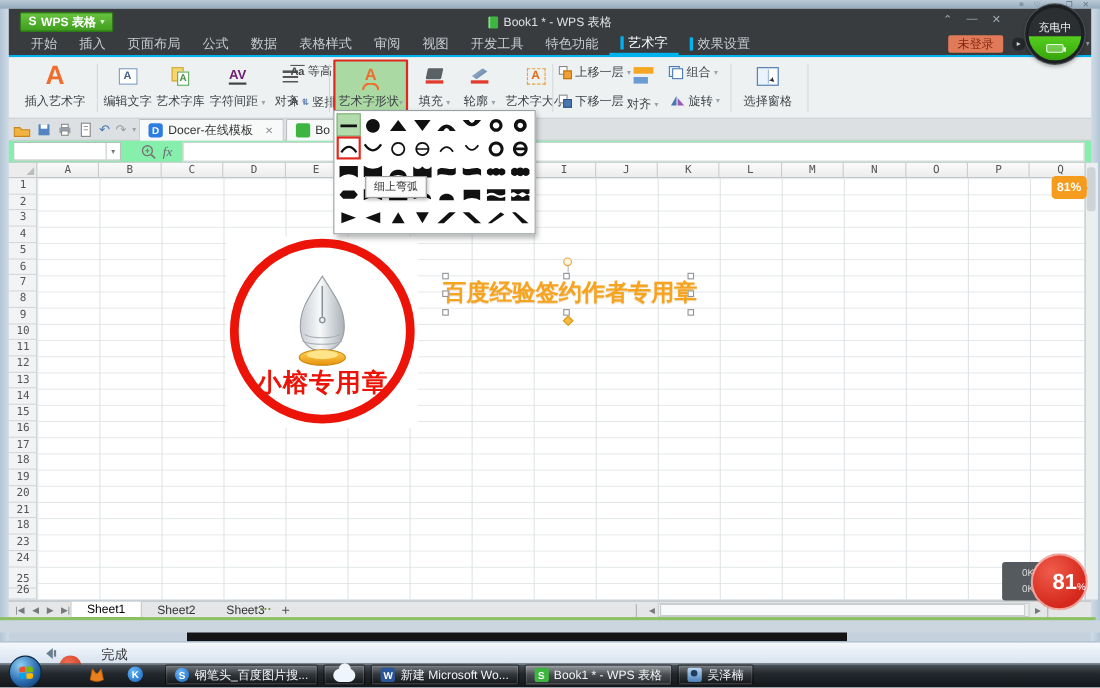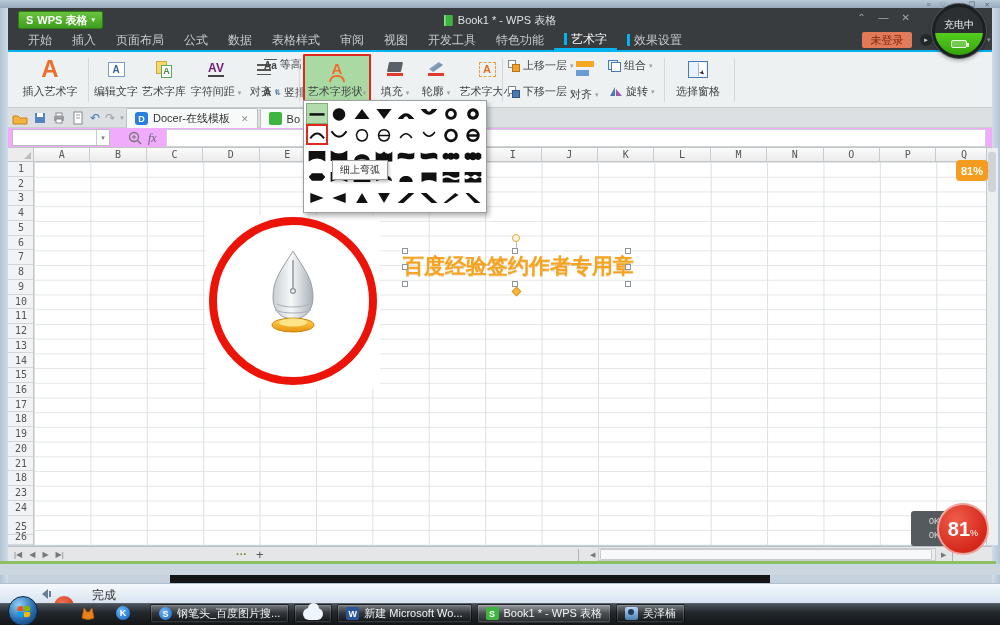--- a/index.html
+++ b/index.html
@@ -97,21 +97,21 @@
   #document-tabs{position:absolute;left:118px;top:0;display:flex;height:20px}
   .dtab{display:flex;align-items:center;gap:5px;padding:0 8px;background:#f8fafa;border:1px solid #bcc0c2;
     border-bottom:none;border-radius:2px 2px 0 0;font-size:11px;color:#333;margin-right:2px;white-space:nowrap}
   .dticon{width:13px;height:13px;display:flex;align-items:center;justify-content:center;
     font-size:9px;font-weight:bold;color:#fff;border-radius:3px}
   .docer-icon{background:#2a7de1}
   .wps-sheet-icon{background:#3db540;border-radius:2px}
   .dtclose{color:#8a8f93;font-size:9px;margin-left:6px}
 
   
-  #formula{left:8px;top:128px;width:984px;height:20px;background:#f0abfc;border-bottom:1px solid #c0c5c7}
+  #formula{left:8px;top:128px;width:984px;height:20px;background:#86efac;border-bottom:1px solid #c0c5c7}
   #namebox{position:absolute;left:4px;top:1px;width:98px;height:17px;background:#fff;border:1px solid #b9bfc1;display:flex}
   #namebox .val{flex:1;font-size:10px;padding:2px 4px;color:#333}
   #namebox .crt{width:13px;border-left:1px solid #c5cacc;display:flex;align-items:center;justify-content:center;color:#777}
   #fx-label{position:absolute;left:140px;top:3px;font-family:"Liberation Serif",serif;font-style:italic;font-size:12px;color:#667}
   #formula-input{position:absolute;left:158px;top:1px;width:820px;height:18px;background:#fff;border:1px solid #cdd2d4}
   #zoom-ico{position:absolute;left:120px;top:3px}
 
   
   #selectall{left:8px;top:148px;width:26px;height:14px;background:#ececec;border-right:1px solid #c2c6c8;border-bottom:1px solid #c2c6c8}
   #selectall:after{content:"";position:absolute;right:2px;bottom:2px;border-left:7px solid transparent;border-bottom:7px solid #b9bdbf}
@@ -169,21 +169,21 @@
   .hsep{position:absolute;top:2px;width:1px;height:12px;background:#aeb2b4}
   .harrow{position:absolute;top:4px;font-size:7px;color:#75797c}
   #htrack{left:598px;top:548px;width:338px;height:13px;background:#ebedee;border:1px solid #c8cccd}
   #hthumb{left:600px;top:549px;width:332px;height:11px;background:#f8f9fa;border:1px solid #c8cccd;border-radius:1px}
 
   
   #net-overlay{left:911px;top:511px;width:52px;height:35px;background:rgba(72,77,82,.93);border-radius:3px;
     color:#ddd;font-size:9px;text-align:right;padding:3px 16px 0 0;line-height:1.6;z-index:14}
   #red-circle{left:937px;top:503px;width:52px;height:52px;border-radius:50%;
     background:radial-gradient(circle at 35% 30%,#f05c4a,#d4281c 70%);border:2px solid rgba(255,255,255,.55);
-    color:#fff;display:flex;align-items:center;justify-content:center;z-index:15}
+    color:#fff;display:flex;align-items:center;justify-content:flex-end;z-index:15}
   #red-circle .pct{font-size:20px;font-weight:bold}
   #red-circle .unit{font-size:9px;margin-top:7px}
 
   
   #greenline{left:0;top:561px;width:996px;height:3px;background:#8dc063}
   #gapstrip{left:0;top:564px;width:1000px;height:11px;background:#ccd6df}
   #darkstrip{left:170px;top:575px;width:600px;height:8px;background:#141414}
   #statusbar{left:0;top:583px;width:1000px;height:20px;background:linear-gradient(#f5f9fd,#d7e3f0);border-top:1px solid #aebecd}
   #status-text{position:absolute;left:92px;top:3px;font-size:12px;color:#333}
   #status-ico{position:absolute;left:38px;top:2px}
@@ -549,20 +549,21 @@
       </linearGradient>
     </defs>
     <path d="M30,3 C19,21 10,31 10,49 C10,63 18,71 30,71 C42,71 50,63 50,49 C50,31 41,21 30,3 Z" fill="url(#nibg)" stroke="#979da3" stroke-width="1"></path>
     <line x1="30" y1="12" x2="30" y2="40" stroke="#8a9096" stroke-width="1.4"></line>
     <circle cx="30" cy="43" r="2.4" fill="none" stroke="#8a9096" stroke-width="1.2"></circle>
     <path d="M14,56 C21,60 39,60 46,56" stroke="#aab0b6" fill="none"></path>
     <path d="M12,62 C20,66 40,66 48,62" stroke="#aab0b6" fill="none"></path>
     <ellipse cx="30" cy="77" rx="21" ry="7" fill="url(#goldg)" stroke="#c8860a"></ellipse>
     <ellipse cx="30" cy="74.5" rx="14" ry="4" fill="#ffe48a"></ellipse>
   </svg>
+  <div class="abs" id="stamp-text">小榕专用章</div>
 
   <div class="abs" id="rot-line"></div>
   <div class="abs" id="rot-handle"></div>
   <div class="abs" id="wordart-text">百度经验签约作者专用章</div>
   <div class="abs handle" style="left:402px;top:248px"></div>
   <div class="abs handle" style="left:512px;top:248px"></div>
   <div class="abs handle" style="left:625px;top:248px"></div>
   <div class="abs handle" style="left:402px;top:264px"></div>
   <div class="abs handle" style="left:625px;top:264px"></div>
   <div class="abs handle" style="left:402px;top:281px"></div>
@@ -780,20 +781,25 @@
   <div class="abs" id="vthumb"></div>
   <div class="abs" id="scroll-badge">81%</div>
 
   <div class="abs" id="sheetbar">
     <div id="sheet-nav">
         <span>|◀</span>
         <span>◀</span>
         <span>▶</span>
         <span>▶|</span>
       </div>
+    <div id="sheet-tabs">
+        <div class="stab active">Sheet1</div>
+        <div class="stab">Sheet2</div>
+        <div class="stab">Sheet3</div>
+      </div>
     <span id="sheet-more">···</span>
     <span id="sheet-add">+</span>
     <span class="hsep" style="left:570px"></span>
     <span class="harrow" style="left:582px">◀</span>
     <span class="harrow" style="left:933px">▶</span>
     <span class="hsep" style="left:944px"></span>
   </div>
   <div class="abs" id="htrack"></div>
   <div class="abs" id="hthumb"></div>
 

